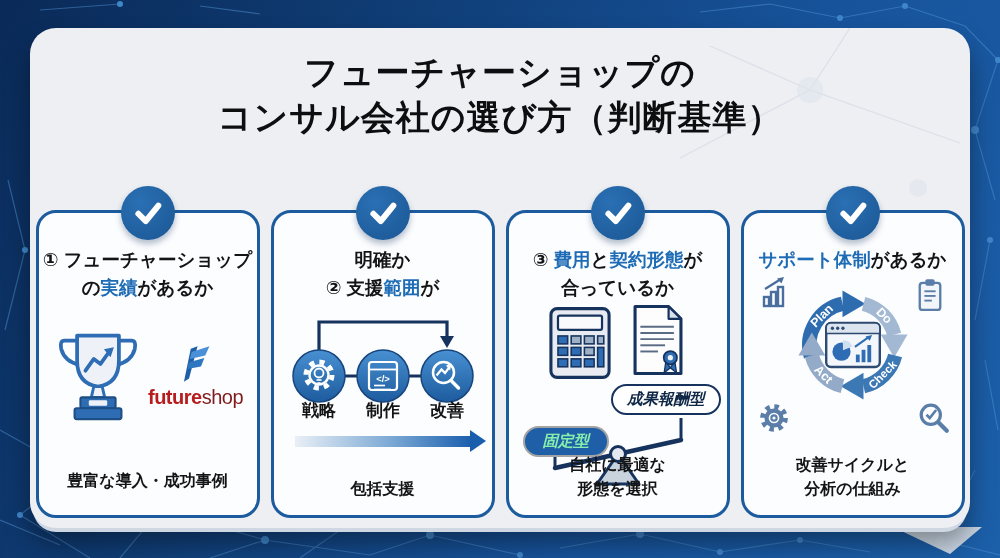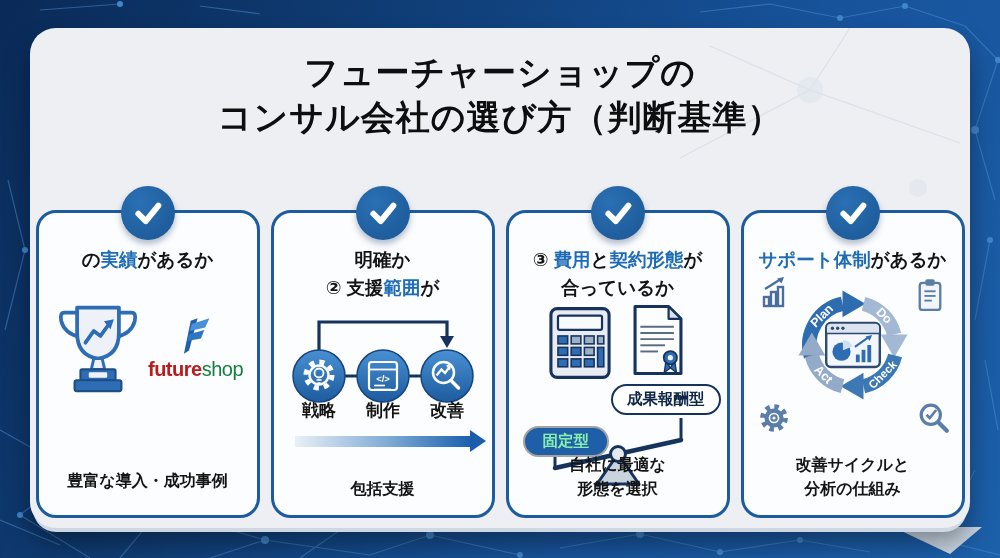--- a/index.html
+++ b/index.html
@@ -26,32 +26,32 @@
   .hl{color:#1e6cb5;}
   .caption{position:absolute;bottom:14px;left:0;width:100%;text-align:center;
     font-size:16px;font-weight:800;color:#141414;line-height:1.5;}
   .caption span{display:block;}
   .card1 .caption{bottom:22px;}
   
   .c1-vis{display:flex;align-items:center;justify-content:center;gap:4px;margin-top:12px;}
   .logo{display:flex;flex-direction:column;align-items:center;margin-top:6px;}
   .logo-word{font-size:20px;letter-spacing:-.5px;margin-top:2px;}
   .logo-word .w1{font-weight:800;color:#b91c1c;}
-  .logo-word .w2{font-weight:400;color:#15803d;}
+  .logo-word .w2{font-weight:400;color:#7f1d1d;}
   
   .c2-vis{margin-top:8px;text-align:center;}
   .grad-arrow{position:relative;width:176px;height:11px;margin:10px auto 0;
     background:linear-gradient(90deg,#e9eff6 0%,#7aa8d4 55%,#1b5fae 100%);}
   .grad-arrow:after{content:"";position:absolute;right:-15px;top:-6px;
     border-left:16px solid #1a5dac;border-top:11.5px solid transparent;border-bottom:11.5px solid transparent;}
   
   .c3-icons{display:flex;justify-content:center;align-items:flex-start;gap:16px;margin-top:4px;}
   .c3-scale{position:relative;height:114px;margin-top:-4px;}
   .c3-scale svg{position:absolute;left:0;bottom:0;}
-  .pill{position:absolute;border-radius:18px;font-weight:800;font-size:15.5px;padding:3px 14px;white-space:nowrap;}
+  .pill{position:absolute;border-radius:18px;font-weight:800;font-size:15.5px;padding:3px 14px;white-space:nowrap;font-style:italic;}
   .pill-fixed{left:14px;top:50px;background:#1e5fa8;border:2px solid #a3a3a3;color:#86efac;padding:3px 18px;}
   .pill-result{right:6px;top:8px;background:#fff;border:2.5px solid #16335e;color:#0f2747;}
   
   .c4-vis{position:relative;height:158px;margin-top:4px;}
   .c4-vis .pdca{display:block;margin:4px auto 0;}
   .corner-icon{position:absolute;}
 </style>
 </head>
 <body>
 
@@ -101,20 +101,21 @@
 
     <div class="cards">
 
       <div class="card card1">
         <div class="check-badge">
           <svg width="40" height="40" viewBox="0 0 54 54">
             <polyline points="14,28 24,38 41,17" fill="none" stroke="#fff" stroke-width="8" stroke-linecap="round" stroke-linejoin="round"></polyline>
           </svg>
         </div>
         <div class="hd">
+          <div><span>① フューチャーショップ</span></div>
           <div>
             <span>の</span><span class="hl">実績</span><span>があるか</span>
           </div>
         </div>
         <div class="c1-vis">
           <svg width="92" height="120" viewBox="0 0 110 132">
             <path d="M30 26 H15 Q9 26 11 36 Q15 51 33 55" fill="none" stroke="#2e6db4" stroke-width="4.5"></path>
             <path d="M80 26 H95 Q101 26 99 36 Q95 51 77 55" fill="none" stroke="#2e6db4" stroke-width="4.5"></path>
             <path d="M30 20 H80 V50 Q80 78 55 81 Q30 78 30 50 Z" fill="#eef2f8" stroke="#2e6db4" stroke-width="4.5" stroke-linejoin="round"></path>
             <polyline points="40,62 50,48 58,54 68,40" fill="none" stroke="#2e6db4" stroke-width="4.5" stroke-linecap="round" stroke-linejoin="round"></polyline>

